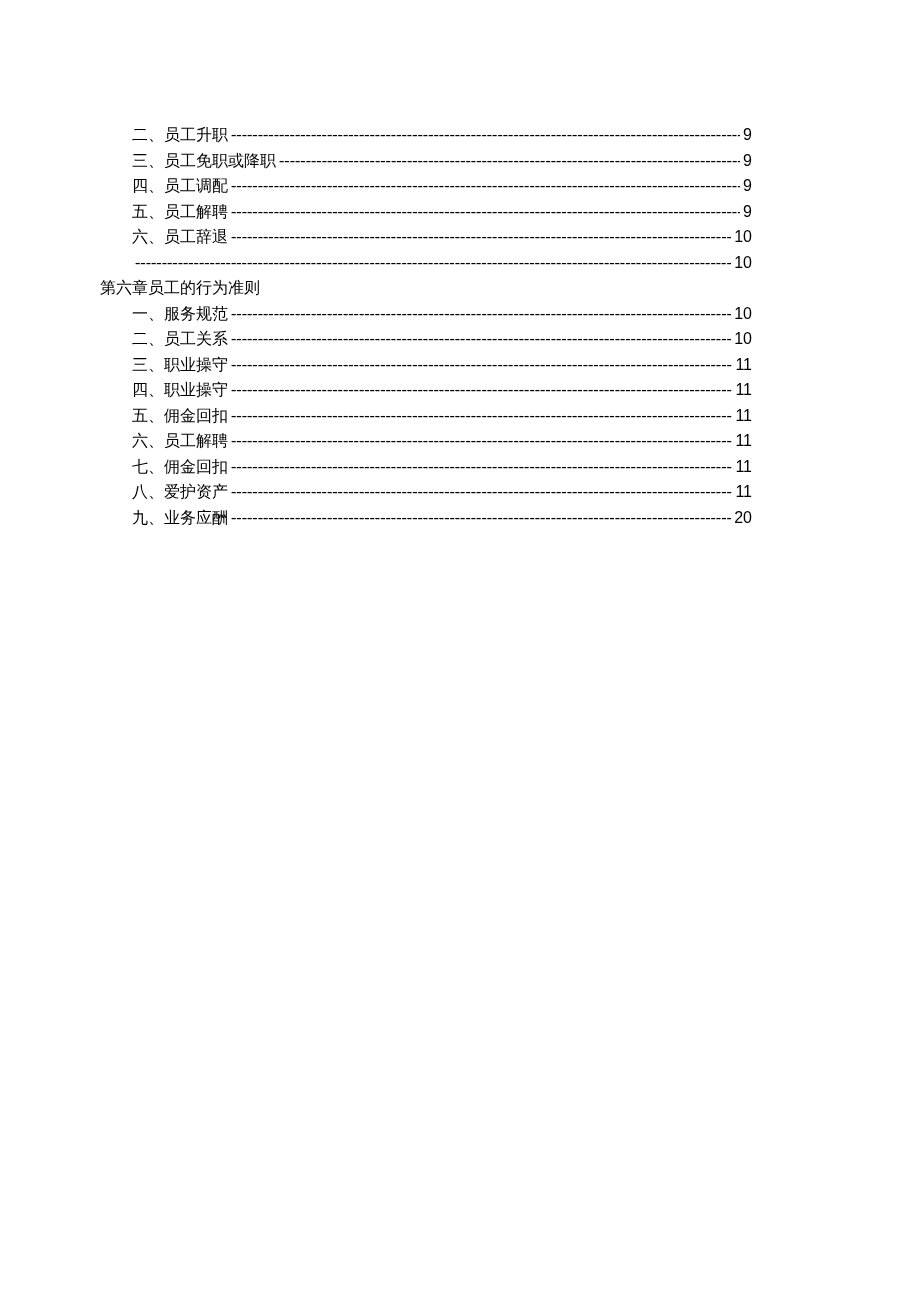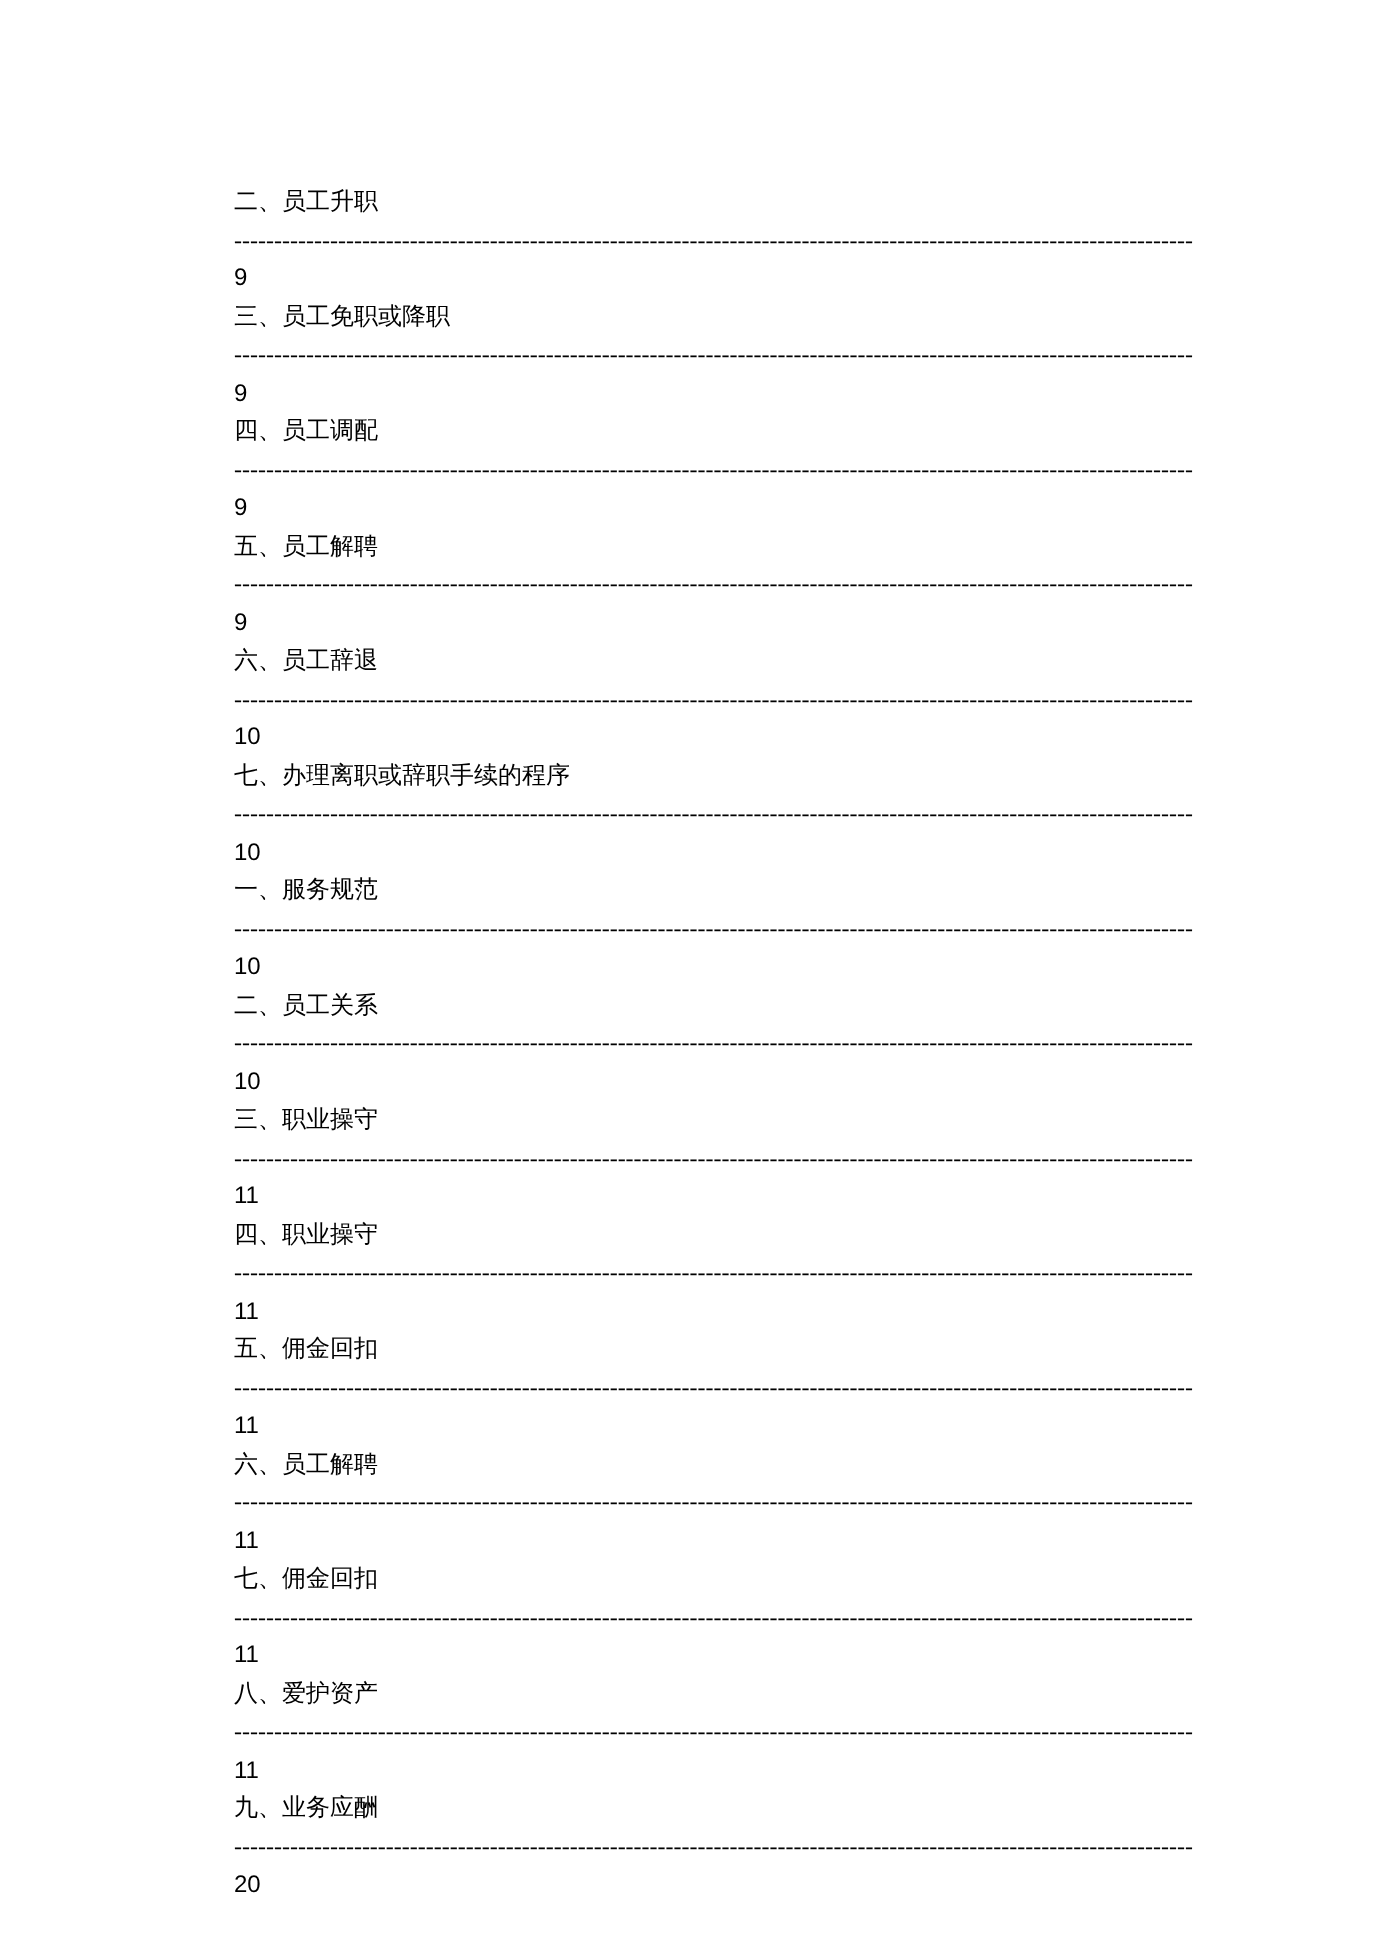--- a/index.html
+++ b/index.html
@@ -14,24 +14,23 @@
       font-family: "SimSun", "宋体", serif;
       font-size: 16px;
       color: #000;
       padding-top: 122px;
       padding-left: 100px;
       padding-right: 168px;
     }
     .toc-item {
       display: flex;
       align-items: baseline;
-      margin-left: 53px;
+      margin-left: 32px;
       line-height: 25.5px;
       white-space: nowrap;
-      flex-direction: column;
     }
     .toc-label {
       flex-shrink: 0;
     }
     .toc-leader {
       flex: 1;
       overflow: hidden;
       margin: 0 3px;
       letter-spacing: 0;
       color: #000;
@@ -73,25 +72,25 @@
     <span class="toc-label">五、员工解聘</span>
     <span class="toc-leader"></span>
     <span class="toc-page">9</span>
   </div>
   <div class="toc-item">
     <span class="toc-label">六、员工辞退</span>
     <span class="toc-leader"></span>
     <span class="toc-page">10</span>
   </div>
   <div class="toc-item">
-    <span class="toc-label">七、办理离职或辞职手续的程序</span>
     <span class="toc-leader"></span>
     <span class="toc-page">10</span>
   </div>
 
+  <div class="toc-heading">第六章员工的行为准则</div>
 
   <div class="toc-item">
     <span class="toc-label">一、服务规范</span>
     <span class="toc-leader"></span>
     <span class="toc-page">10</span>
   </div>
   <div class="toc-item">
     <span class="toc-label">二、员工关系</span>
     <span class="toc-leader"></span>
     <span class="toc-page">10</span>

